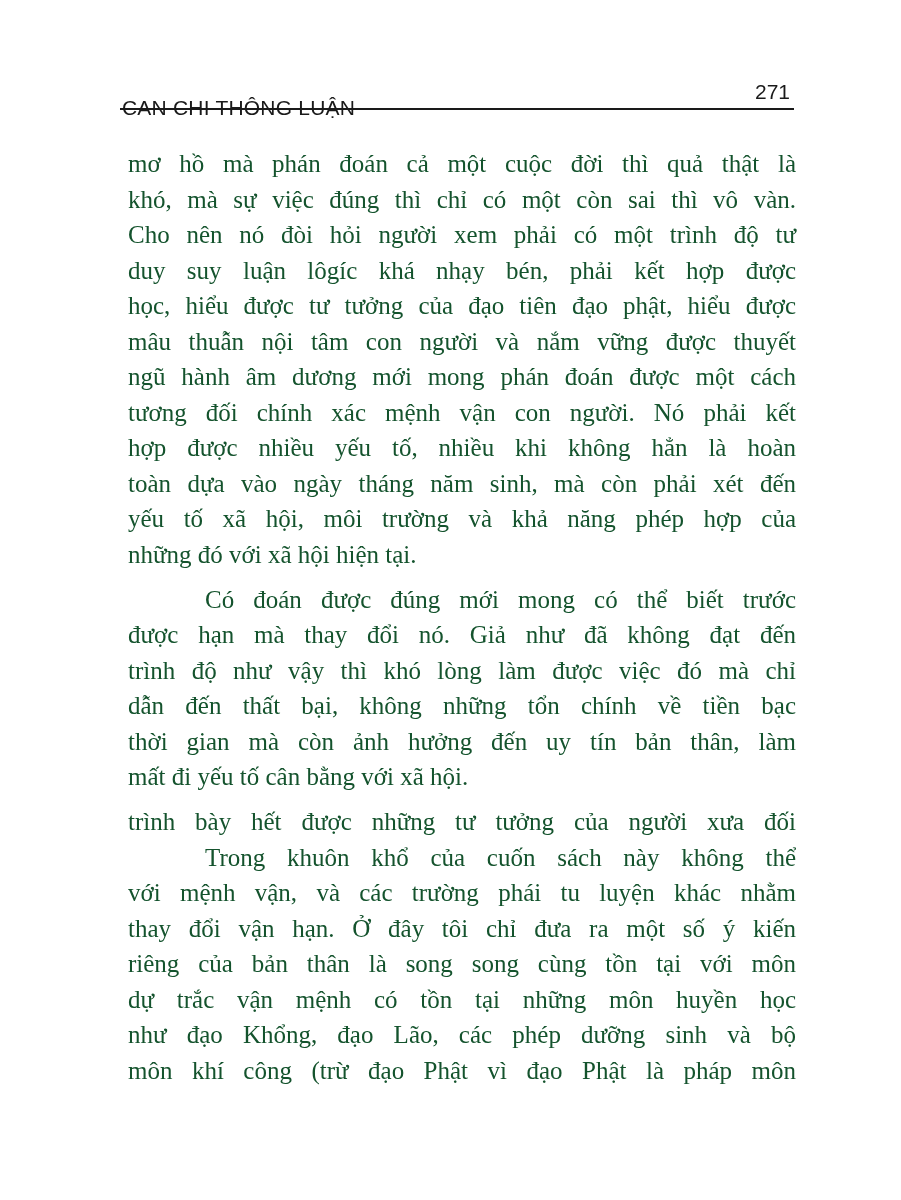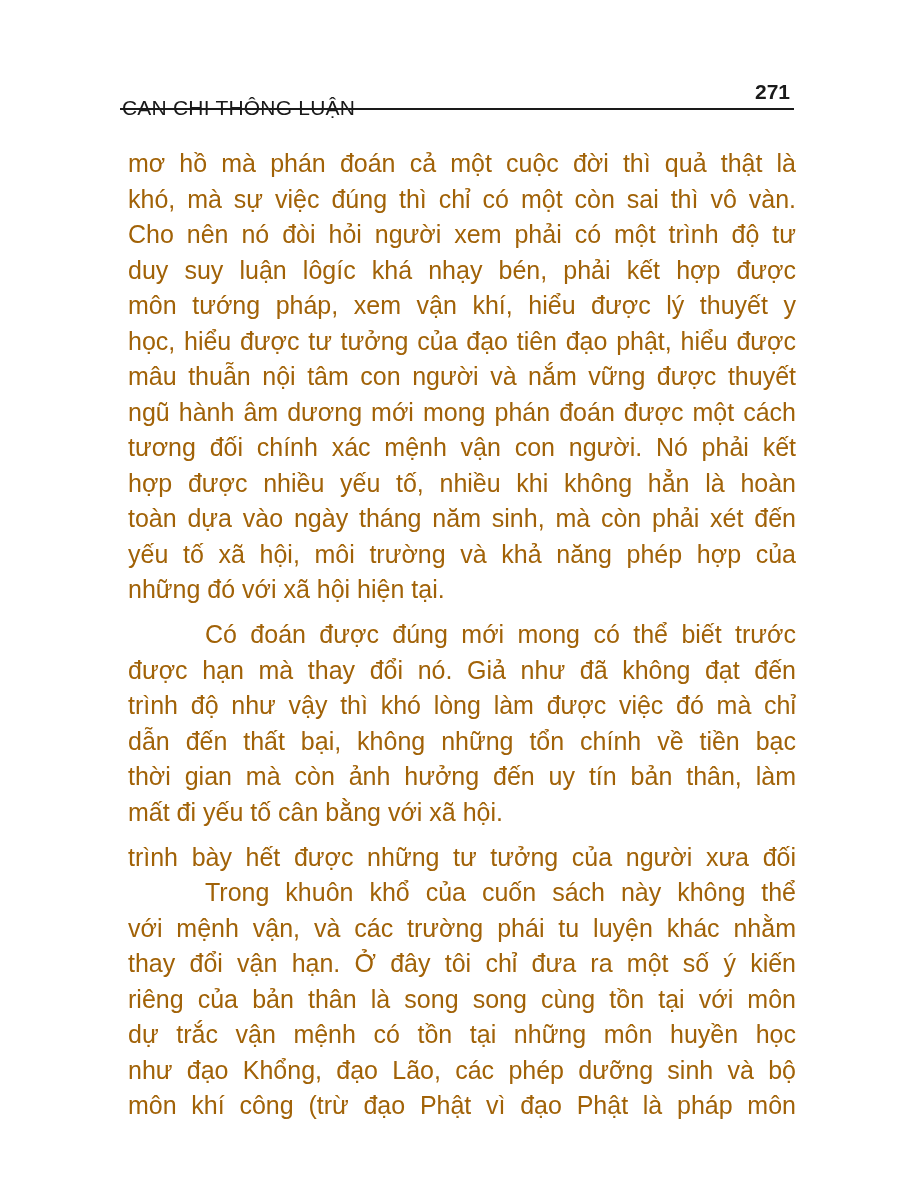--- a/index.html
+++ b/index.html
@@ -29,31 +29,30 @@
     .page-header .running-title {
       position: absolute;
       left: 2px;
       top: 17px;
       letter-spacing: 0.2px;
     }
     .page-header .page-number {
       position: absolute;
       right: 4px;
       top: 1px;
-      font-weight: bold;
     }
     .body-text {
       position: absolute;
       left: 128px;
       top: 146px;
       width: 668px;
-      font-family: Liberation Sans, sans-serif;
+      font-family: Liberation Serif, serif;
       font-size: 25px;
       line-height: 35.5px;
-      color: #a16207;
+      color: #14532d;
     }
     .paragraph {
       margin: 0 0 9.5px 0;
     }
     .line {
       display: block;
       height: 35.5px;
       white-space: nowrap;
       text-align: justify;
       text-align-last: justify;
@@ -73,21 +72,20 @@
   <span class="running-title">CAN CHI THÔNG LUẬN</span>
   <span class="page-number">271</span>
 </div>
 
 <div class="body-text">
   <div class="paragraph">
     <span class="line">mơ hồ mà phán đoán cả một cuộc đời thì quả thật là</span>
     <span class="line">khó, mà sự việc đúng thì chỉ có một còn sai thì vô vàn.</span>
     <span class="line">Cho nên nó đòi hỏi người xem phải có một trình độ tư</span>
     <span class="line">duy suy luận lôgíc khá nhạy bén, phải kết hợp được</span>
-    <span class="line">môn tướng pháp, xem vận khí, hiểu được lý thuyết y</span>
     <span class="line">học, hiểu được tư tưởng của đạo tiên đạo phật, hiểu được</span>
     <span class="line">mâu thuẫn nội tâm con người và nắm vững được thuyết</span>
     <span class="line">ngũ hành âm dương mới mong phán đoán được một cách</span>
     <span class="line">tương đối chính xác mệnh vận con người. Nó phải kết</span>
     <span class="line">hợp được nhiều yếu tố, nhiều khi không hẳn là hoàn</span>
     <span class="line">toàn dựa vào ngày tháng năm sinh, mà còn phải xét đến</span>
     <span class="line">yếu tố xã hội, môi trường và khả năng phép hợp của</span>
     <span class="line last">những đó với xã hội hiện tại.</span>
   </div>
 

